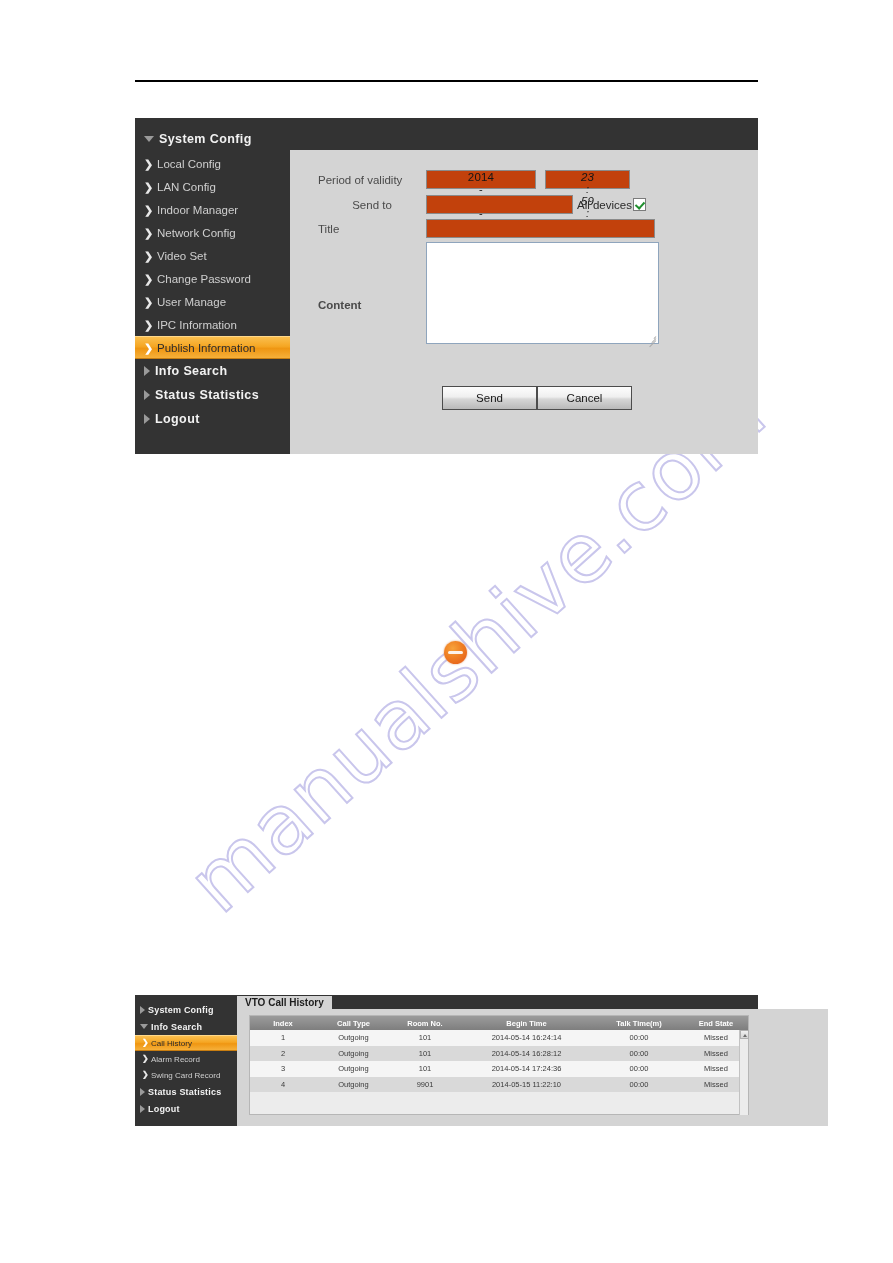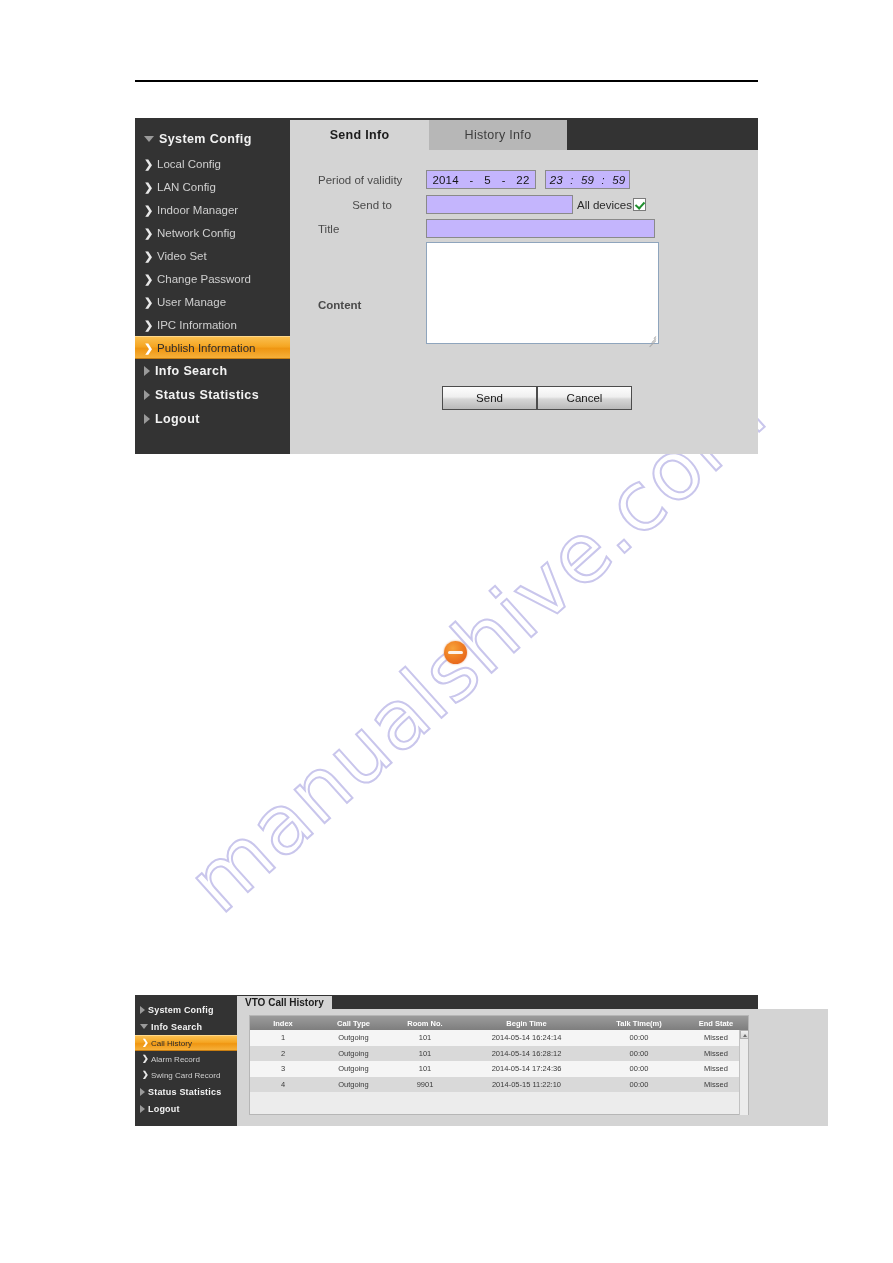--- a/index.html
+++ b/index.html
@@ -205,25 +205,26 @@
     position: absolute;
     display: flex;
     align-items: center;
   }
   .flabel {
     color: #4a4a4a;
     font-size: 11.5px;
     white-space: nowrap;
   }
   .fld {
-    background: #c4b5fd;
+    background: #c2410c;
     border: 1px solid #8a8a8a;
     box-sizing: border-box;
     font-size: 11.5px;
     color: #1a1a1a;
+    flex-direction: column;
   }
 
   .row-validity { left: 28px; top: 20px; }
   .row-validity .flabel { width: 108px; }
   .date-box {
     width: 110px; height: 19px;
     display: flex; align-items: center; justify-content: space-around;
     letter-spacing: .2px;
   }
   .time-box {
@@ -528,24 +529,20 @@
     <div class="nav-group">
       <span class="tri right"></span>
       <span>Status Statistics</span>
     </div>
     <div class="nav-group">
       <span class="tri right"></span>
       <span>Logout</span>
     </div>
   </div>
 
-  <div class="tabstrip">
-    <div class="tab is-active">Send Info</div>
-    <div class="tab is-inactive">History Info</div>
-  </div>
 
   <div class="formpane">
 
     <div class="frow row-validity">
       <span class="flabel">Period of validity</span>
       <div class="fld date-box">
         <span class="seg">2014</span>
         <span class="sep">-</span>
         <span class="seg">5</span>
         <span class="sep">-</span>

